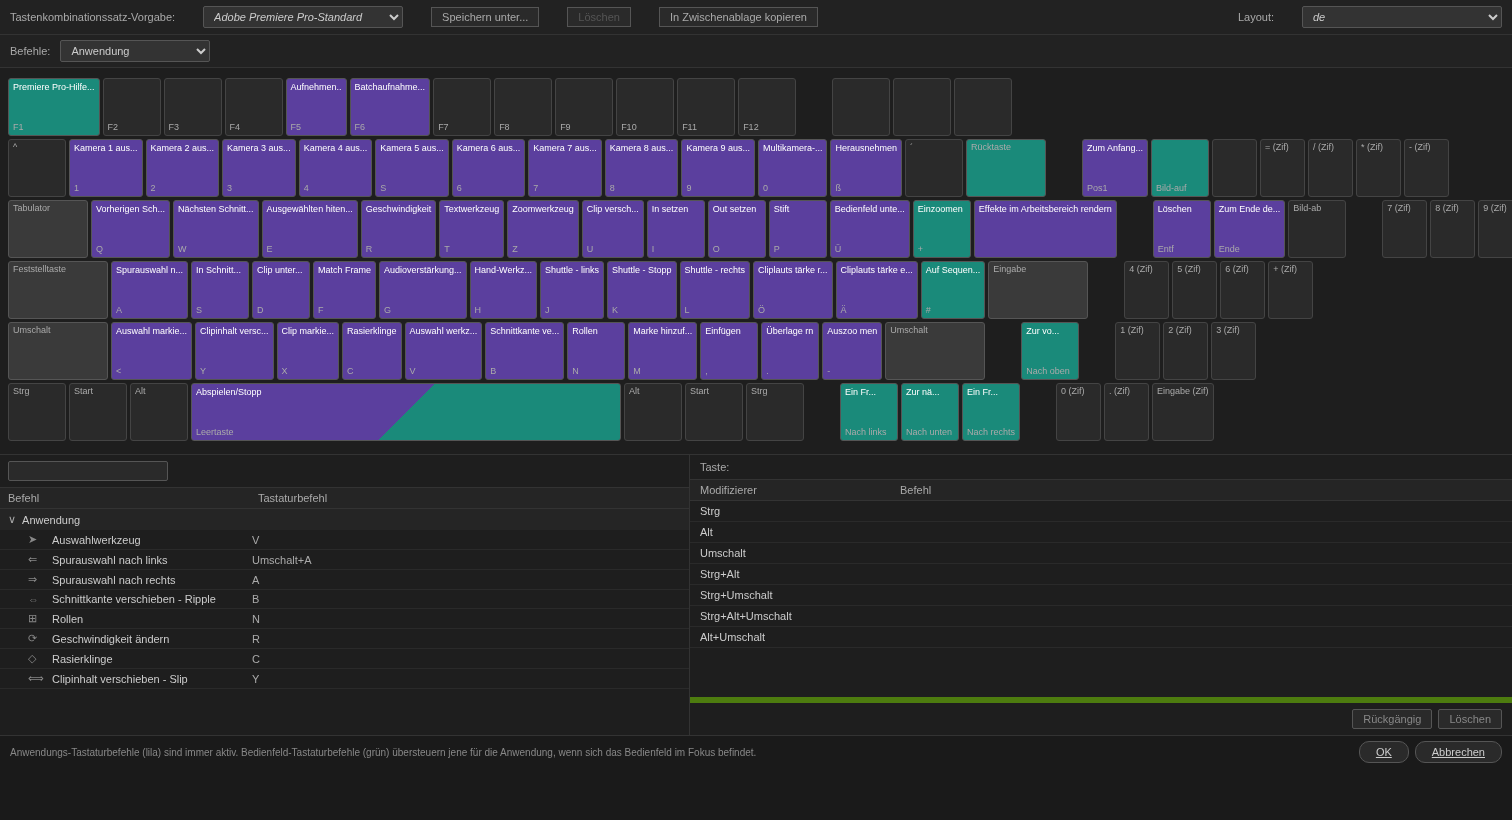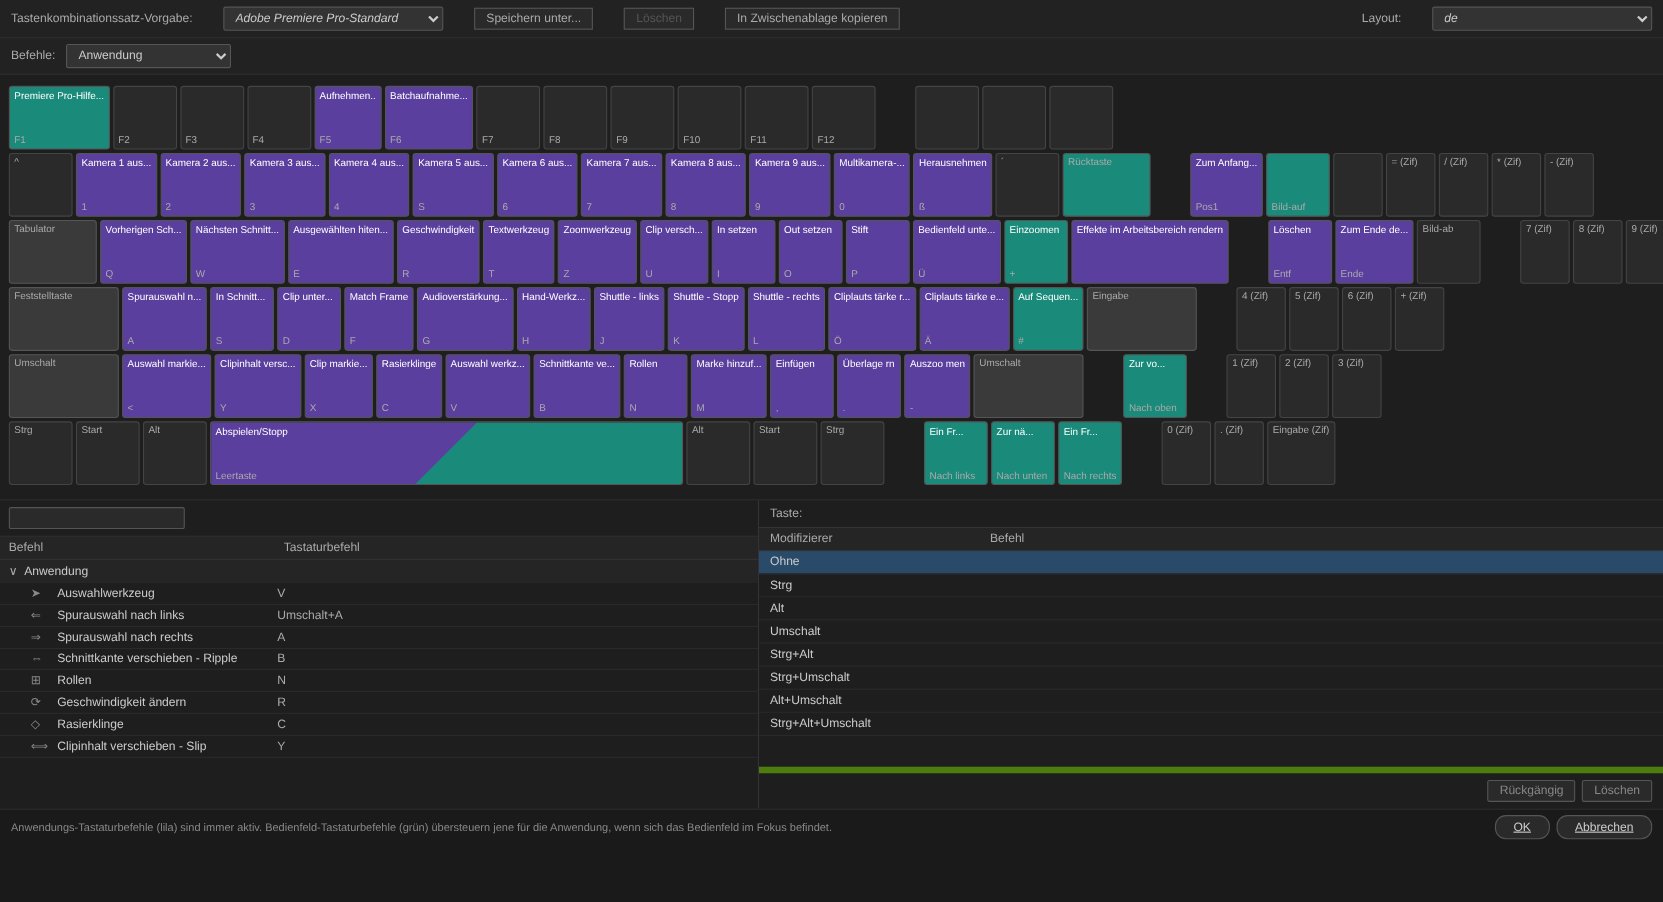--- a/index.html
+++ b/index.html
@@ -771,24 +771,20 @@
     </div>
   </div>
 
   <div class="right-panel">
     <div class="key-label">Taste:</div>
     <div class="key-assignment-header">
       <span class="col-mod">Modifizierer</span>
       <span>Befehl</span>
     </div>
     <div class="key-assignment-list">
-      <div class="key-assignment-item highlighted">
-        <span class="mod">Ohne</span>
-        <span class="cmd"></span>
-      </div>
       <div class="key-assignment-item">
         <span class="mod">Strg</span>
         <span class="cmd"></span>
       </div>
       <div class="key-assignment-item">
         <span class="mod">Alt</span>
         <span class="cmd"></span>
       </div>
       <div class="key-assignment-item">
         <span class="mod">Umschalt</span>
@@ -796,25 +792,25 @@
       </div>
       <div class="key-assignment-item">
         <span class="mod">Strg+Alt</span>
         <span class="cmd"></span>
       </div>
       <div class="key-assignment-item">
         <span class="mod">Strg+Umschalt</span>
         <span class="cmd"></span>
       </div>
       <div class="key-assignment-item">
+        <span class="mod">Strg+Alt+Umschalt</span>
+        <span class="cmd"></span>
+      </div>
+      <div class="key-assignment-item">
         <span class="mod">Alt+Umschalt</span>
-        <span class="cmd"></span>
-      </div>
-      <div class="key-assignment-item">
-        <span class="mod">Strg+Alt+Umschalt</span>
         <span class="cmd"></span>
       </div>
     </div>
     <div class="right-panel-buttons">
       <button>Rückgängig</button>
       <button>Löschen</button>
     </div>
   </div>
 
 </div>

